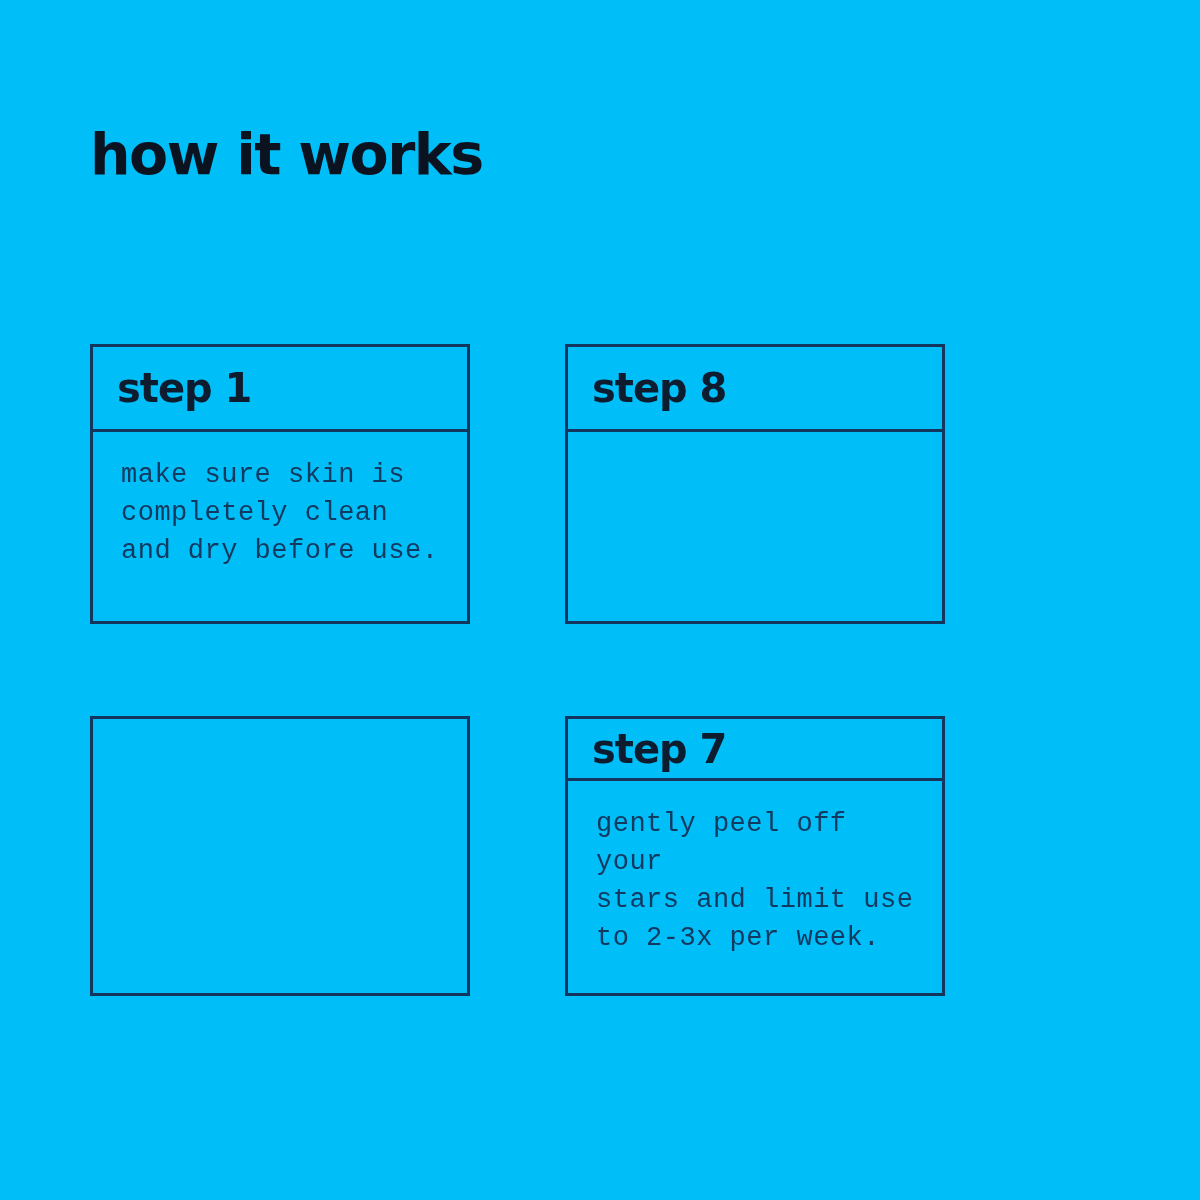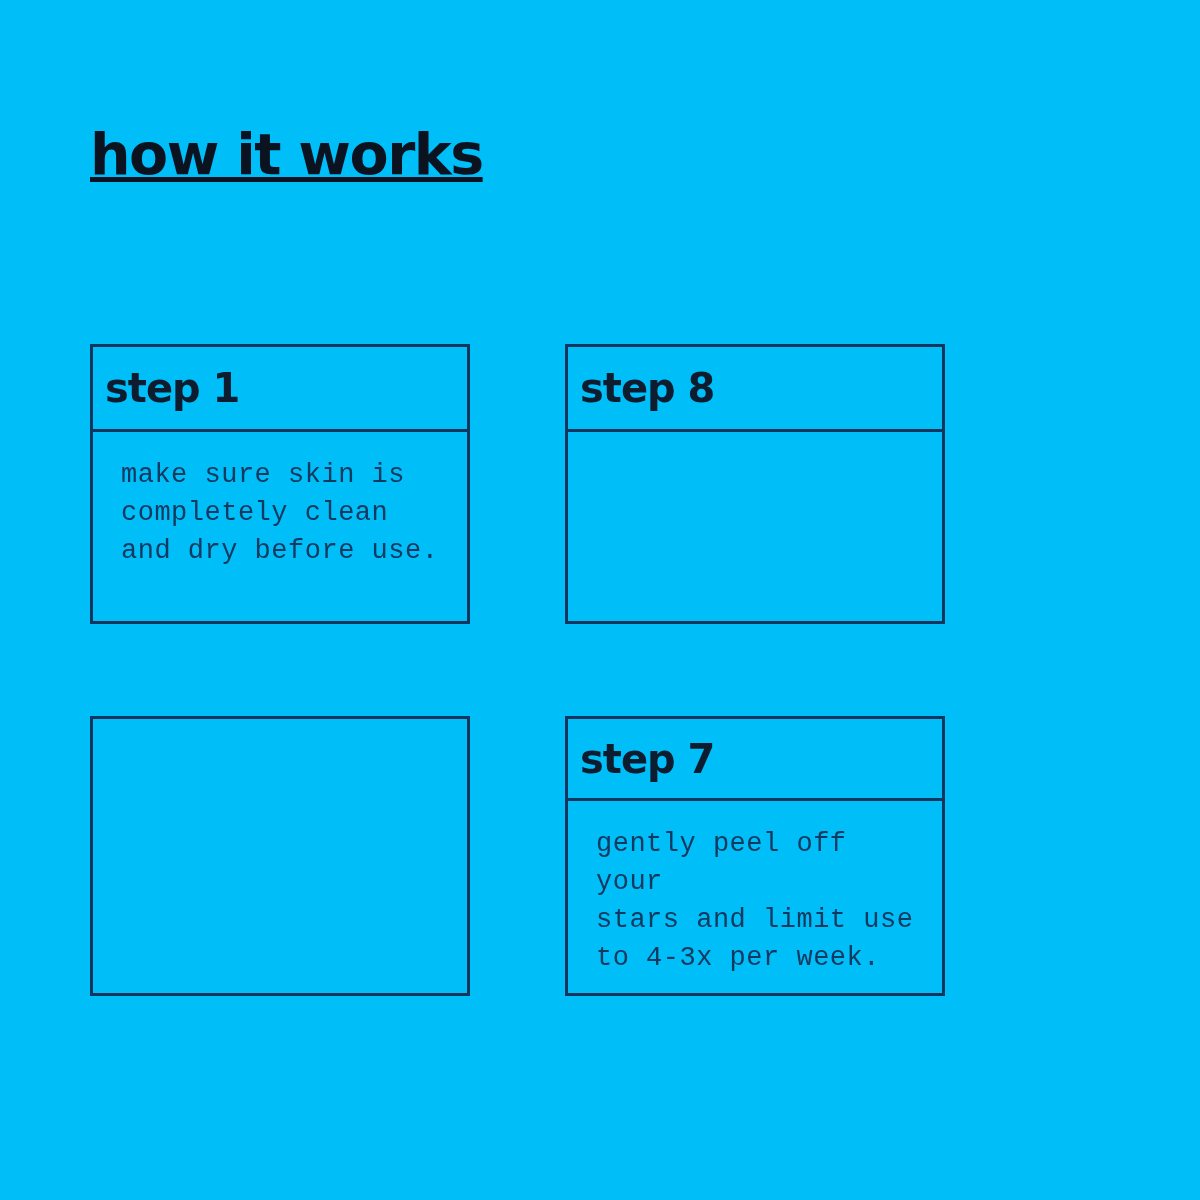--- a/index.html
+++ b/index.html
@@ -17,21 +17,20 @@
   .page-title {
     position: absolute;
     left: 90px;
     top: 122px;
     margin: 0;
     font-size: 57px;
     line-height: 64px;
     font-weight: 700;
     letter-spacing: -1.5px;
     color: var(--color-title, #0B1220);
-    text-decoration: underline;
   }
   .steps-grid {
     position: absolute;
     left: 90px;
     top: 344px;
     width: 855px;
     height: 652px;
     display: grid;
     grid-template-columns: 380px 380px;
     grid-template-rows: 280px 280px;
@@ -44,31 +43,31 @@
     display: flex;
     flex-direction: column;
     background: transparent;
   }
   .step-card-header {
     height: 85px;
     box-sizing: border-box;
     border-bottom: 3px solid var(--color-border, #12365E);
     display: flex;
     align-items: center;
-    padding-left: 12px;
+    padding-left: 24px;
   }
   .step-label {
     font-size: 40px;
     font-weight: 700;
     letter-spacing: -1px;
     color: var(--color-step_header, #0D1C2E);
   }
   .step-card-body {
     flex: 1;
-    padding: 24px 20px 16px 28px;
+    padding: 24px 20px 36px 28px;
     box-sizing: border-box;
   }
   .step-description {
     font-family: "Liberation Mono", "DejaVu Sans Mono", monospace;
     font-size: 27px;
     line-height: 38px;
     letter-spacing: 0.5px;
     color: var(--color-body_text, #123A61);
     white-space: pre-line;
   }
@@ -102,18 +101,18 @@
     <div class="step-card">
     </div>
 
     <div class="step-card">
       <div class="step-card-header">
         <span class="step-label">step 7</span>
       </div>
       <div class="step-card-body">
         <span class="step-description">gently peel off your
 stars and limit use
-to 4-3x per week.</span>
+to 2-3x per week.</span>
       </div>
     </div>
 
   </div>
 </div>
 
 </body></html>

